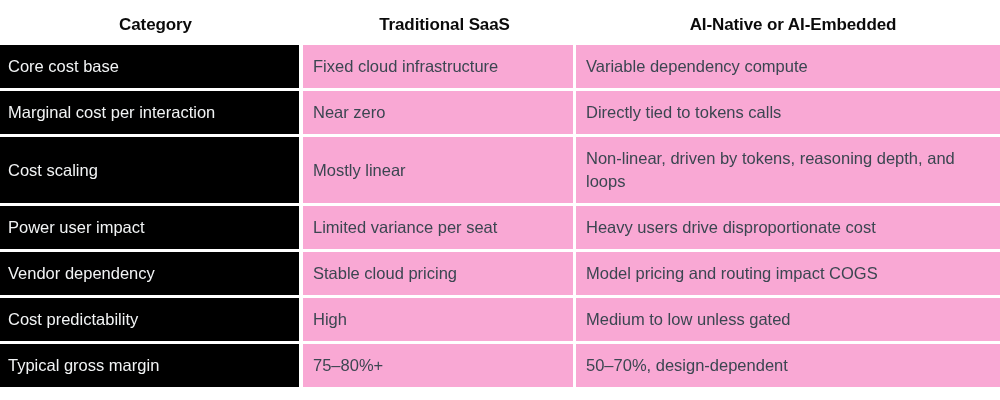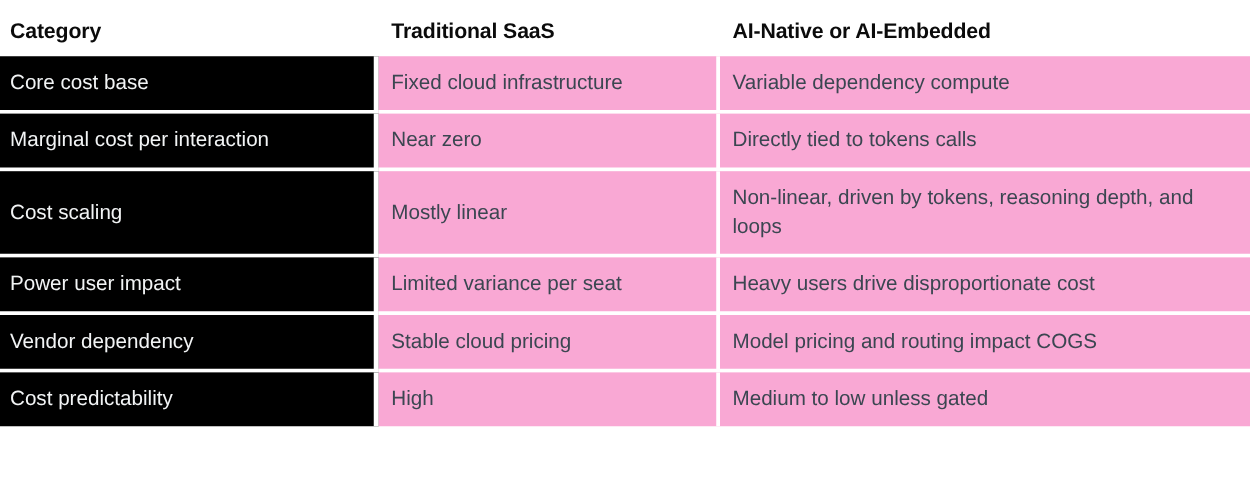--- a/index.html
+++ b/index.html
@@ -22,21 +22,21 @@
     table-layout: fixed;
   }
 
   
   col.c1 { width: 303px; }
   col.c2 { width: 273px; }
   col.c3 { width: 424px; }
 
   thead th {
     padding: 0 0 10px 0;
-    text-align: left;
+    text-align: center;
     vertical-align: bottom;
     font-size: 17px;
     font-weight: bold;
     color: #0b0b0b;
     letter-spacing: -0.1px;
     height: 45px;
     box-sizing: border-box;
     background: #ffffff;
   }
   thead th.h1 { padding-left: 8px; }
@@ -112,14 +112,19 @@
     <tr>
       <td class="cat">Vendor dependency</td>
       <td class="val v2">Stable cloud pricing</td>
       <td class="val v3">Model pricing and routing impact COGS</td>
     </tr>
     <tr>
       <td class="cat">Cost predictability</td>
       <td class="val v2">High</td>
       <td class="val v3">Medium to low unless gated</td>
     </tr>
+    <tr>
+      <td class="cat">Typical gross margin</td>
+      <td class="val v2">75–80%+</td>
+      <td class="val v3">50–70%, design-dependent</td>
+    </tr>
   </tbody>
 </table>
 
 </body></html>

